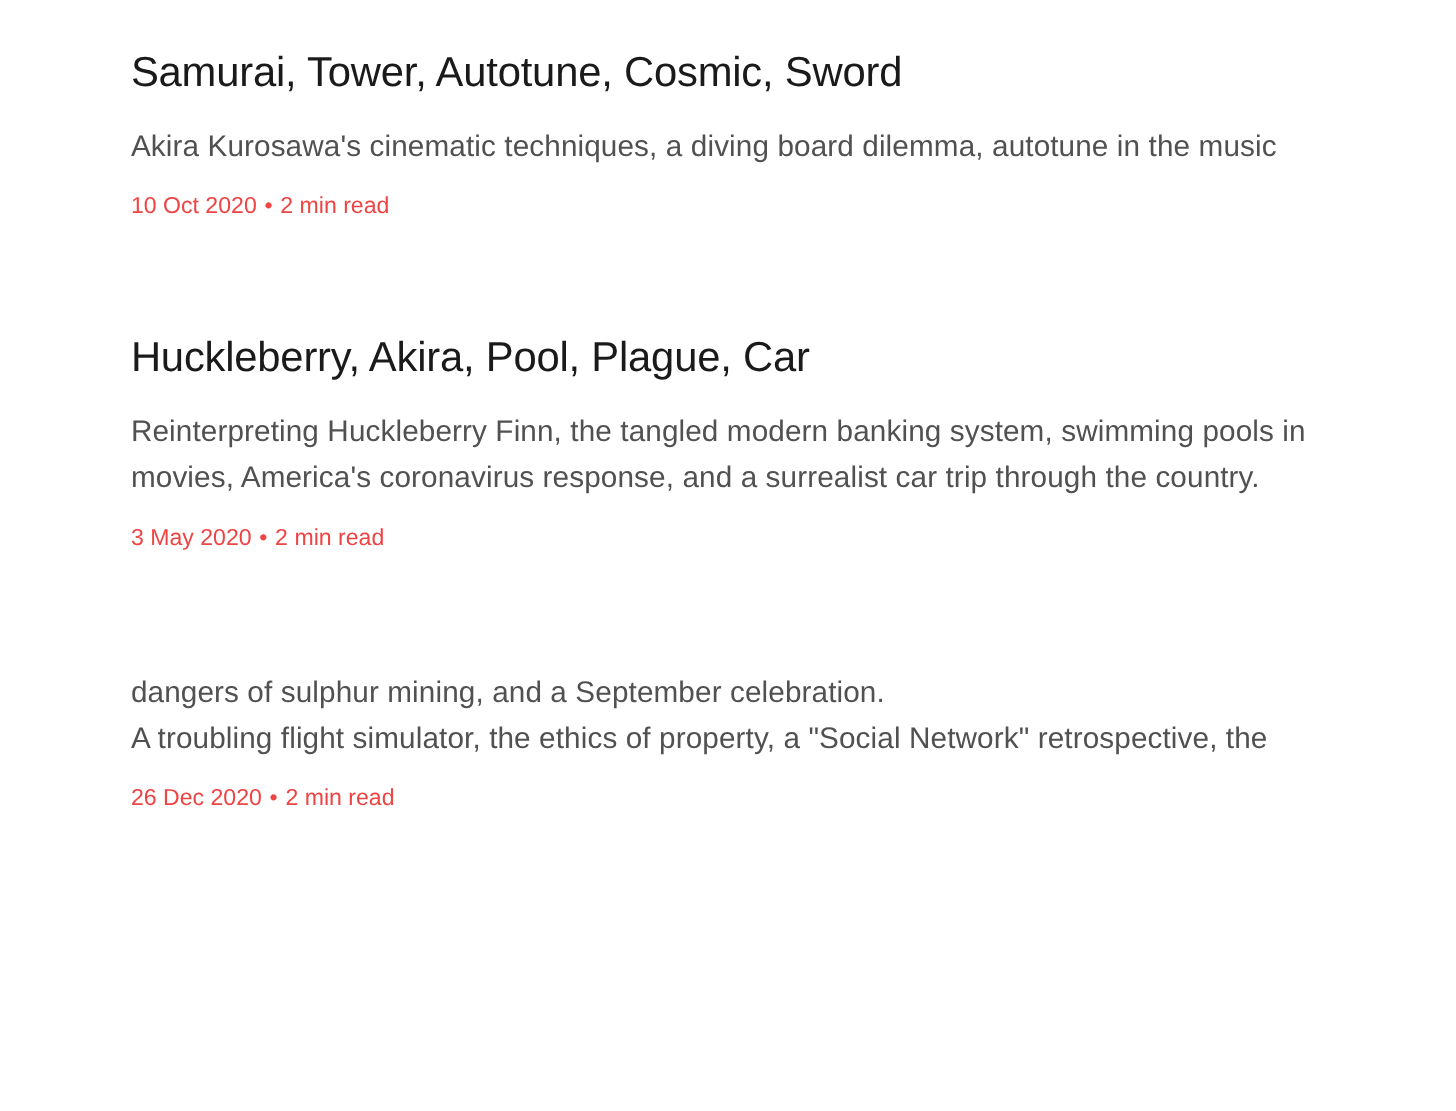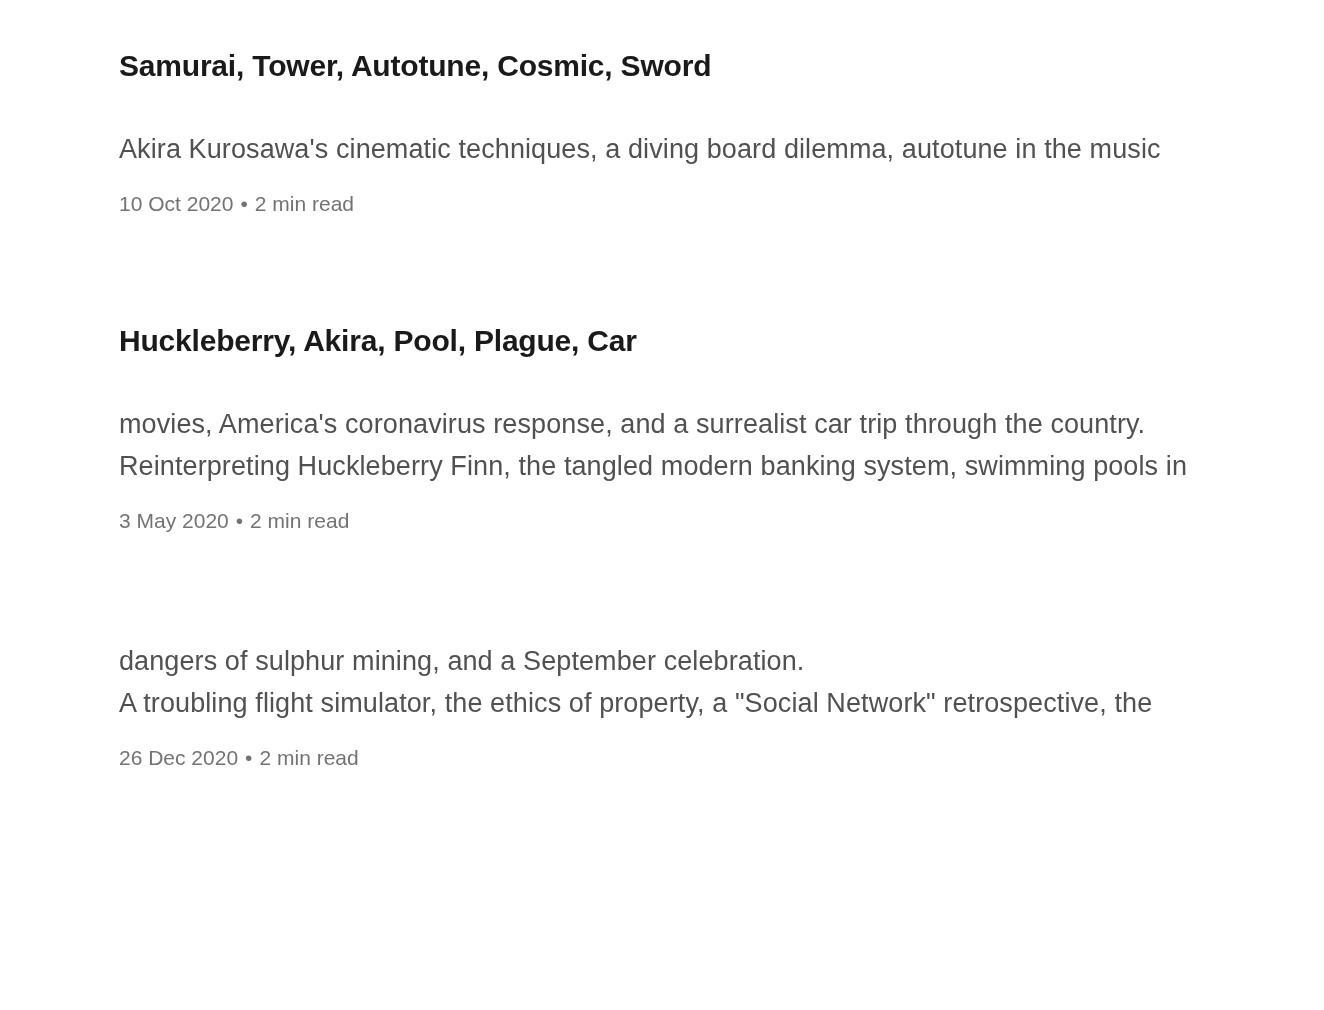--- a/index.html
+++ b/index.html
@@ -17,43 +17,43 @@
   }
   .feed {
     padding: 48px 40px 0 119px;
   }
   .post {
     margin-bottom: 107px;
     cursor: pointer;
   }
   .post-title {
     margin: 0;
-    font-size: 30px;
+    font-size: 38px;
     line-height: 36px;
-    font-weight: 700;
+    font-weight: 400;
     color: #1a1a1a;
     letter-spacing: -0.2px;
     white-space: nowrap;
   }
   .post-excerpt {
-    margin-top: 44px;
+    margin-top: 28px;
     font-size: 27px;
     line-height: 42px;
     color: #515151;
     letter-spacing: 0.1px;
   }
   .excerpt-line {
     display: block;
     white-space: nowrap;
   }
   .post-meta {
     margin-top: 21px;
     font-size: 21px;
     line-height: 25px;
-    color: #737373;
+    color: #ef4444;
   }
   .meta-sep {
     margin: 0 7px;
   }
 </style>
 </head>
 <body>
 
 <div class="page">
   <div class="feed">
@@ -64,22 +64,22 @@
         <span class="excerpt-line">Akira Kurosawa's cinematic techniques, a diving board dilemma, autotune in the music</span>
       </div>
       <div class="post-meta">
         <span>10 Oct 2020</span><span class="meta-sep">•</span><span>2 min read</span>
       </div>
     </article>
 
     <article class="post">
       <h2 class="post-title">Huckleberry, Akira, Pool, Plague, Car</h2>
       <div class="post-excerpt">
+        <span class="excerpt-line">Reinterpreting Huckleberry Finn, the tangled modern banking system, swimming pools in</span>
         <span class="excerpt-line">movies, America's coronavirus response, and a surrealist car trip through the country.</span>
-        <span class="excerpt-line">Reinterpreting Huckleberry Finn, the tangled modern banking system, swimming pools in</span>
       </div>
       <div class="post-meta">
         <span>3 May 2020</span><span class="meta-sep">•</span><span>2 min read</span>
       </div>
     </article>
 
     <article class="post">
       <div class="post-excerpt">
         <span class="excerpt-line">dangers of sulphur mining, and a September celebration.</span>
         <span class="excerpt-line">A troubling flight simulator, the ethics of property, a "Social Network" retrospective, the</span>

